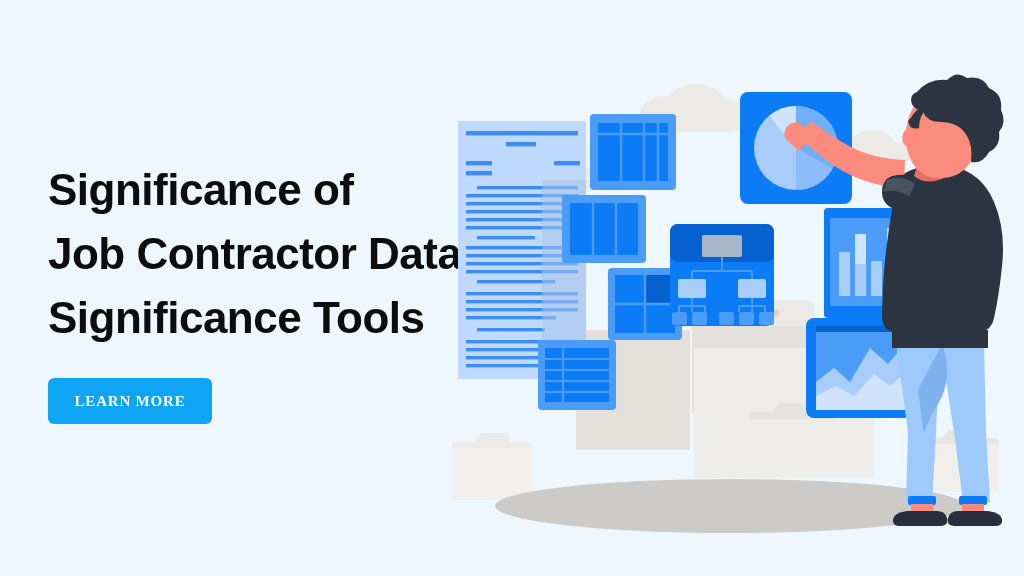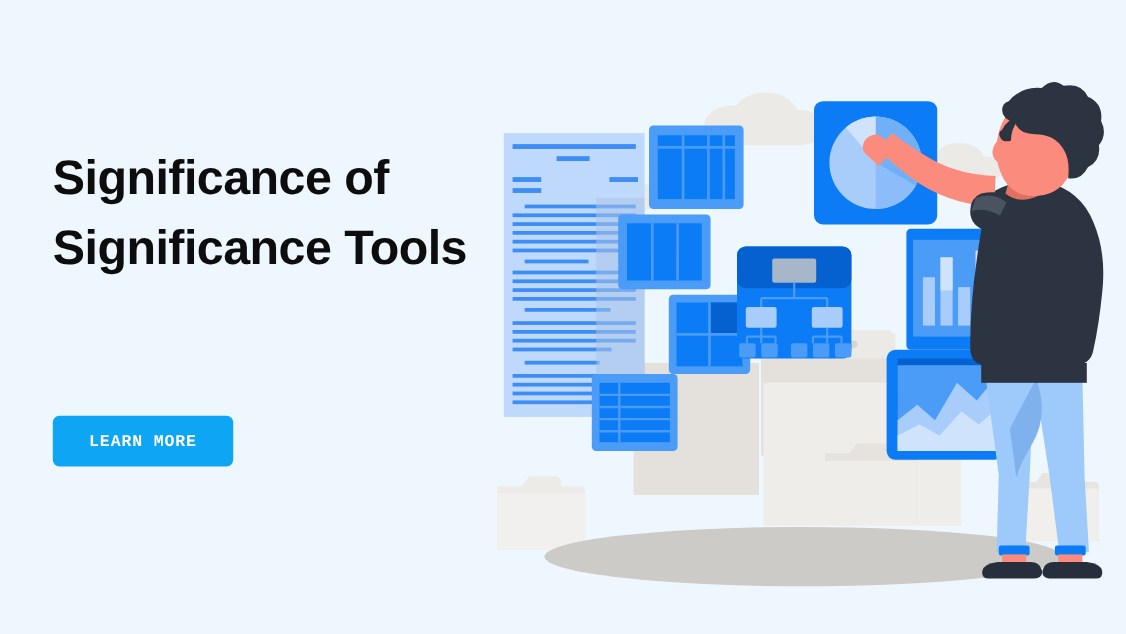--- a/index.html
+++ b/index.html
@@ -5,47 +5,48 @@
   html,body{margin:0;padding:0;}
   body{
     width:1024px;height:576px;overflow:hidden;
     font-family:"Liberation Sans", sans-serif;
     background:#eef7fe;
   }
   #stage{position:relative;width:1024px;height:576px;background:#eef7fe;overflow:hidden;}
 
   
   .headline{
-    position:absolute;left:48px;top:130px;width:470px;
+    position:absolute;left:48px;top:158px;width:470px;
     font-size:44px;line-height:64px;font-weight:bold;
     color:#0d0d0d;letter-spacing:-0.5px;
   }
   .headline .ln{display:block;white-space:nowrap;}
 
   .cta{
     position:absolute;left:48px;top:378px;
     width:164px;height:46px;border:0;border-radius:6px;
     background:#0ea5f5;color:#ffffff;
-    font-family:Liberation Mono, monospace;
+    font-family:Liberation Serif, serif;
     font-size:15px;font-weight:bold;letter-spacing:0.8px;
     display:flex;align-items:center;justify-content:center;
     cursor:pointer;
   }
 
   
   #illus{position:absolute;left:430px;top:30px;width:594px;height:516px;}
   #illus svg{display:block;width:100%;height:100%;}
 </style>
 </head>
 <body>
 
 <div id="stage">
 
   <div class="headline">
     <span class="ln">Significance of</span>
+    <span class="ln">Job Contractor Data</span>
     <span class="ln">Significance Tools</span>
   </div>
 
   <div class="cta">LEARN MORE</div>
 
   <div id="illus">
     <svg viewBox="0 0 594 516" xmlns="http://www.w3.org/2000/svg">
 
       <g fill="#eceae7">
         <g transform="translate(210,62)">

